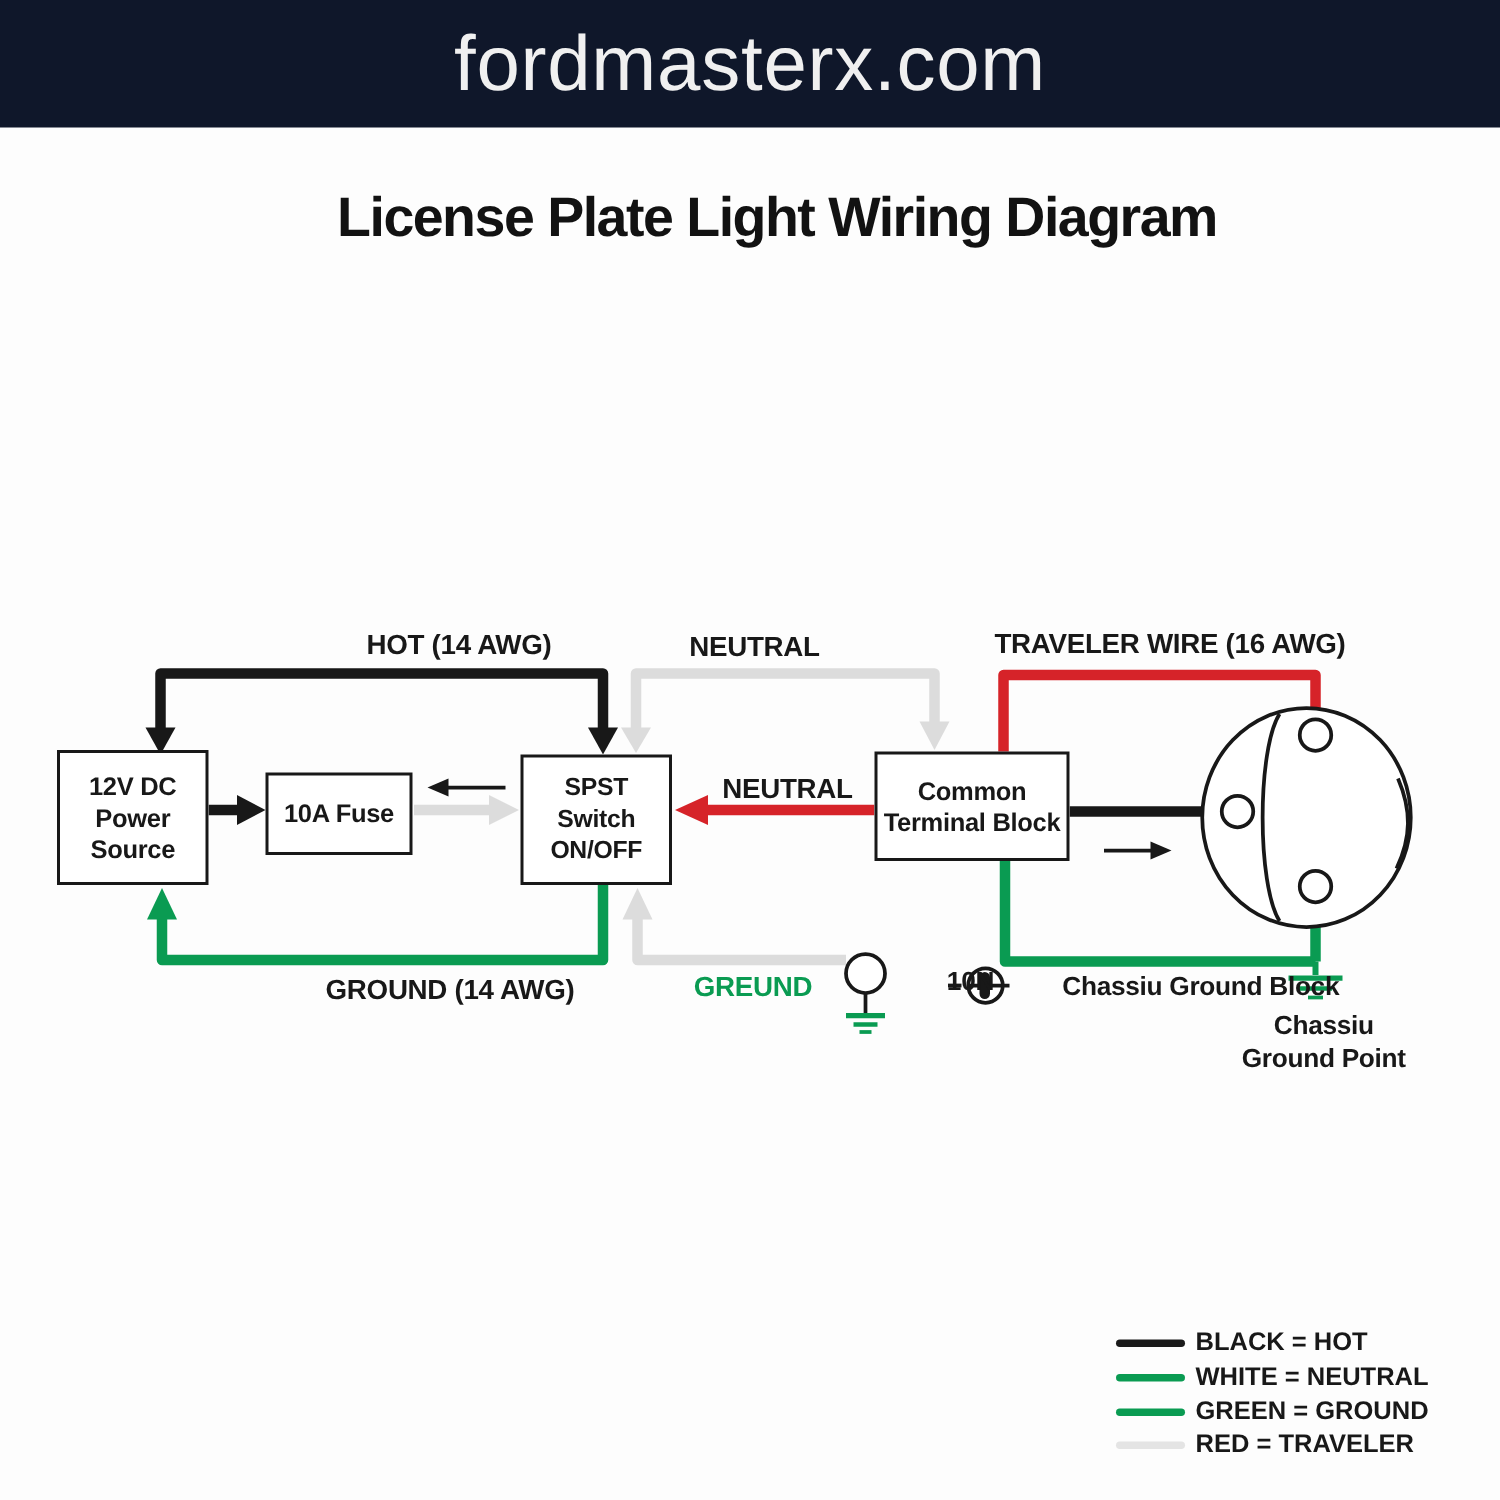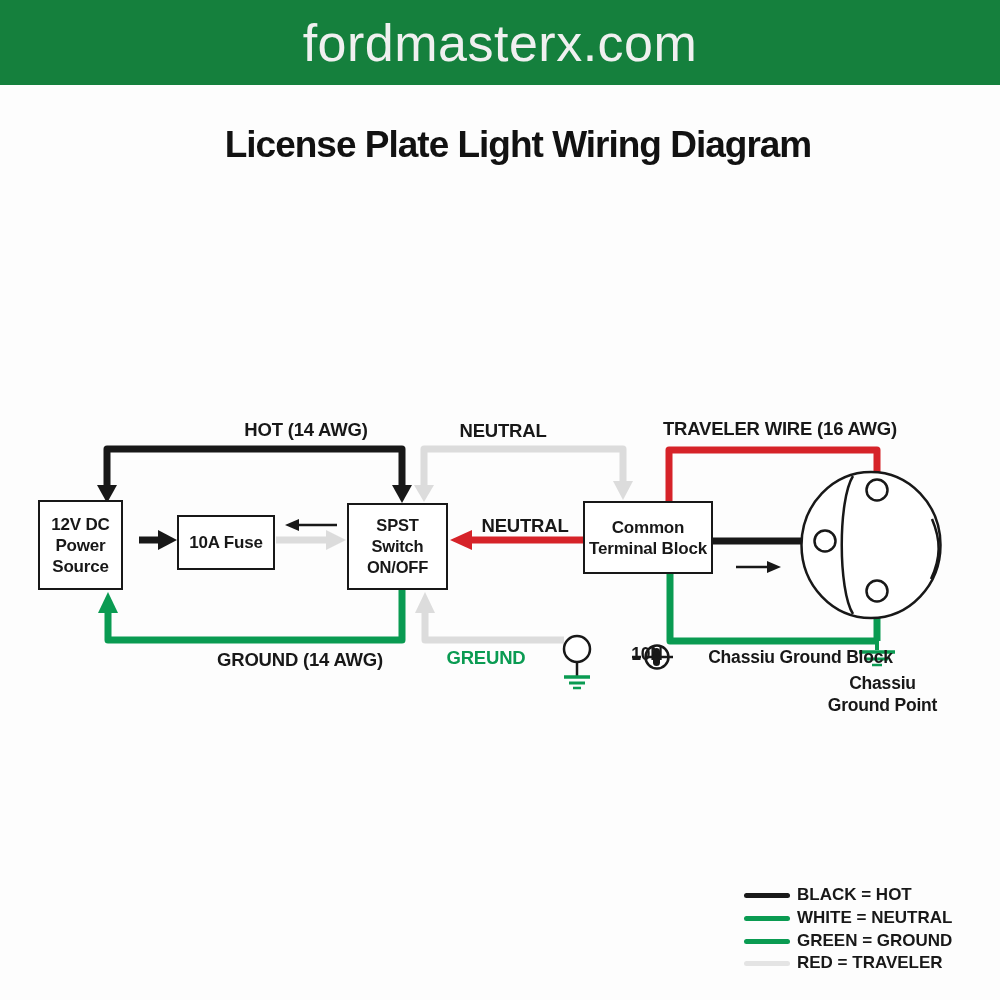--- a/index.html
+++ b/index.html
@@ -1,45 +1,45 @@
 <!DOCTYPE html>
 <html><head>
 <meta charset="utf-8">
 <style>
   * { margin:0; padding:0; box-sizing:border-box; }
   html,body { width:1000px; height:1000px; }
   body { font-family:"Liberation Sans", sans-serif; background:#ffffff; position:relative; overflow:hidden; }
   .stage { position:absolute; left:0; top:0; width:1000px; height:1000px; background:#fdfdfd; }
 
-  .header { position:absolute; left:0; top:0; width:1000px; height:85px; background:#15803d;
+  .header { position:absolute; left:0; top:0; width:1000px; height:85px; background:#0f172a;
             display:flex; align-items:center; justify-content:center; }
   .site-title { color:#f0f0f0; font-size:52px; font-weight:400; letter-spacing:0.5px; }
 
   .page-title { position:absolute; left:18px; top:124px; width:1000px; text-align:center;
                 font-size:37px; font-weight:700; letter-spacing:-1px; color:#121212; }
 
   svg.diagram { position:absolute; left:0; top:0; width:1000px; height:1000px; z-index:1; }
 
   .dbox { position:absolute; background:#ffffff; border:2.5px solid #181818; z-index:2;
           display:flex; flex-direction:column; align-items:center; justify-content:center;
           font-size:17px; font-weight:600; color:#181818; line-height:21px; text-align:center;
           letter-spacing:-0.2px; }
-  .box-power    { left:38px;  top:500px; width:85px; height:90px; }
+  .box-power    { left:38px;  top:500px; width:101px; height:90px; }
   .box-fuse     { left:177px; top:515px; width:98px;  height:55px; }
   .box-switch   { left:347px; top:503px; width:101px; height:87px; font-size:16.5px; }
   .box-terminal { left:583px; top:501px; width:130px; height:73px; }
 
   .wlabel { position:absolute; z-index:3; font-size:18.5px; font-weight:600; color:#181818;
             text-align:center; white-space:nowrap; letter-spacing:-0.2px; }
   .lbl-hot          { left:226px; top:419px; width:160px; }
   .lbl-neutral-top  { left:443px; top:420px; width:120px; }
   .lbl-traveler     { left:660px; top:418px; width:240px; }
   .lbl-neutral-mid  { left:465px; top:515px; width:120px; }
   .lbl-ground       { left:200px; top:649px; width:200px; }
-  .lbl-greund       { left:426px; top:647px; width:120px; color:#0a9b52; }
+  .lbl-greund       { left:442px; top:647px; width:120px; color:#0a9b52; }
   .lbl-10n          { left:597px; top:644px; width:36px;  font-size:17.5px;margin-left:32px; }
   .lbl-chassiu-block{ left:676px; top:647px; width:185px; text-align:center; font-size:17.5px;margin-left:32px; }
   .lbl-chassiu-point{ left:800px; top:672px; width:165px; line-height:22px; font-size:17.5px; }
 
   .lamp-text { position:absolute; left:809px; top:503px; width:162px; z-index:3;
                font-size:16.5px; font-weight:600; color:#181818; line-height:22.5px;
                text-align:center; letter-spacing:-0.3px; }
 
   .legend { position:absolute; left:744px; top:884px; width:230px; z-index:3; }
   .legend-row { position:absolute; left:0; height:22px; display:flex; align-items:center; }

